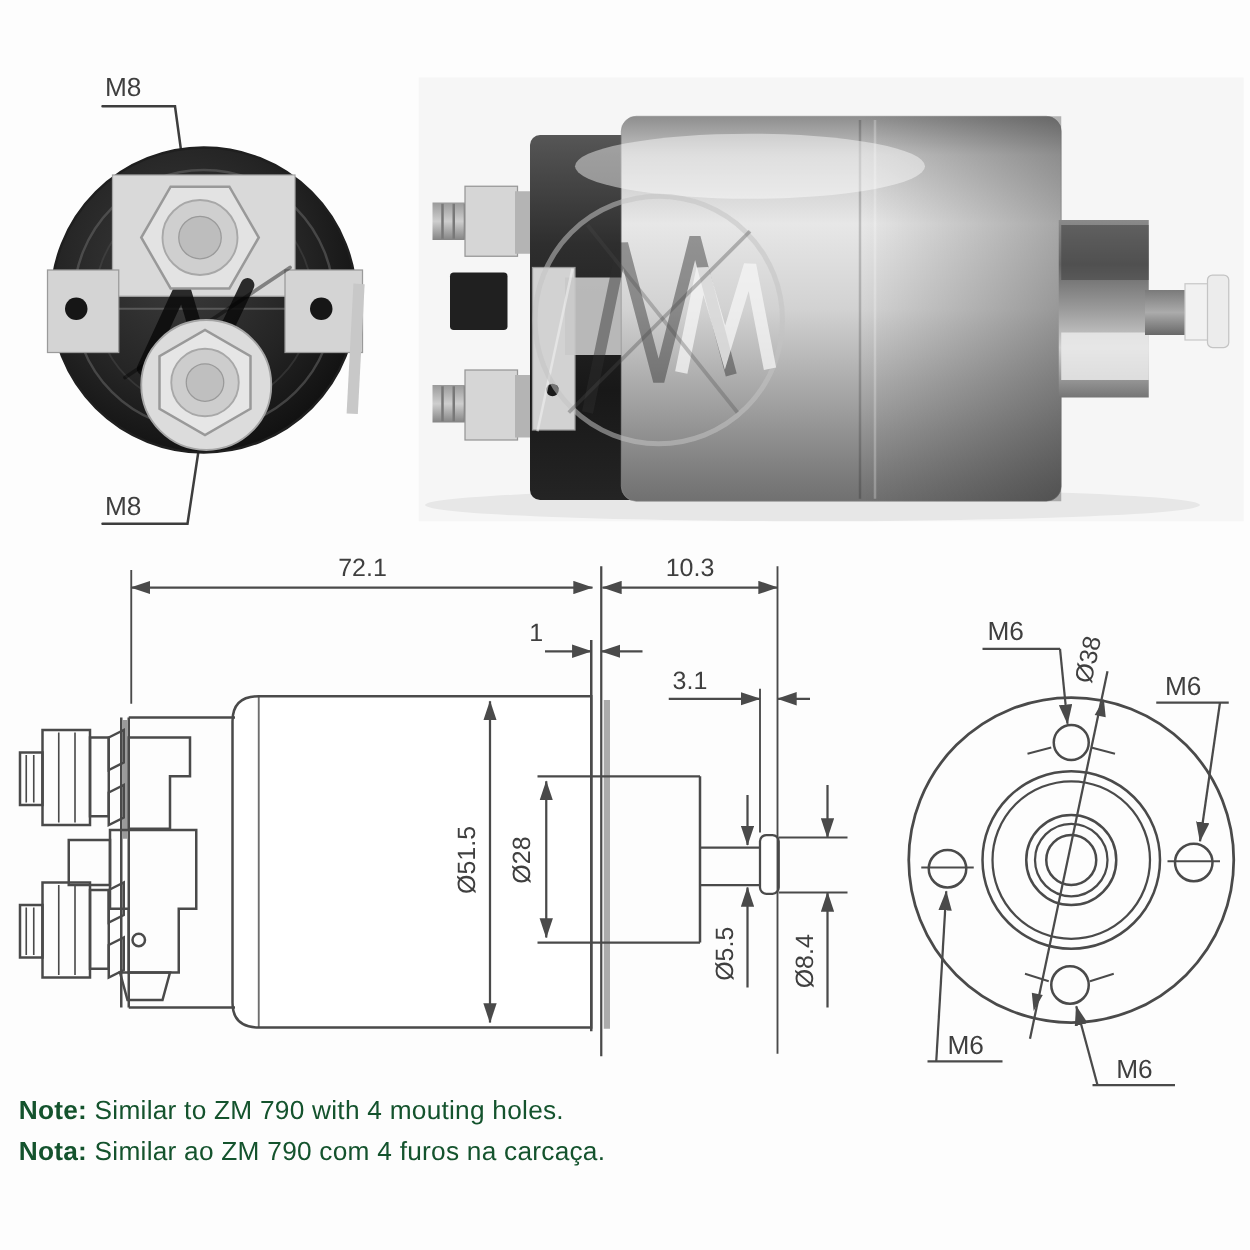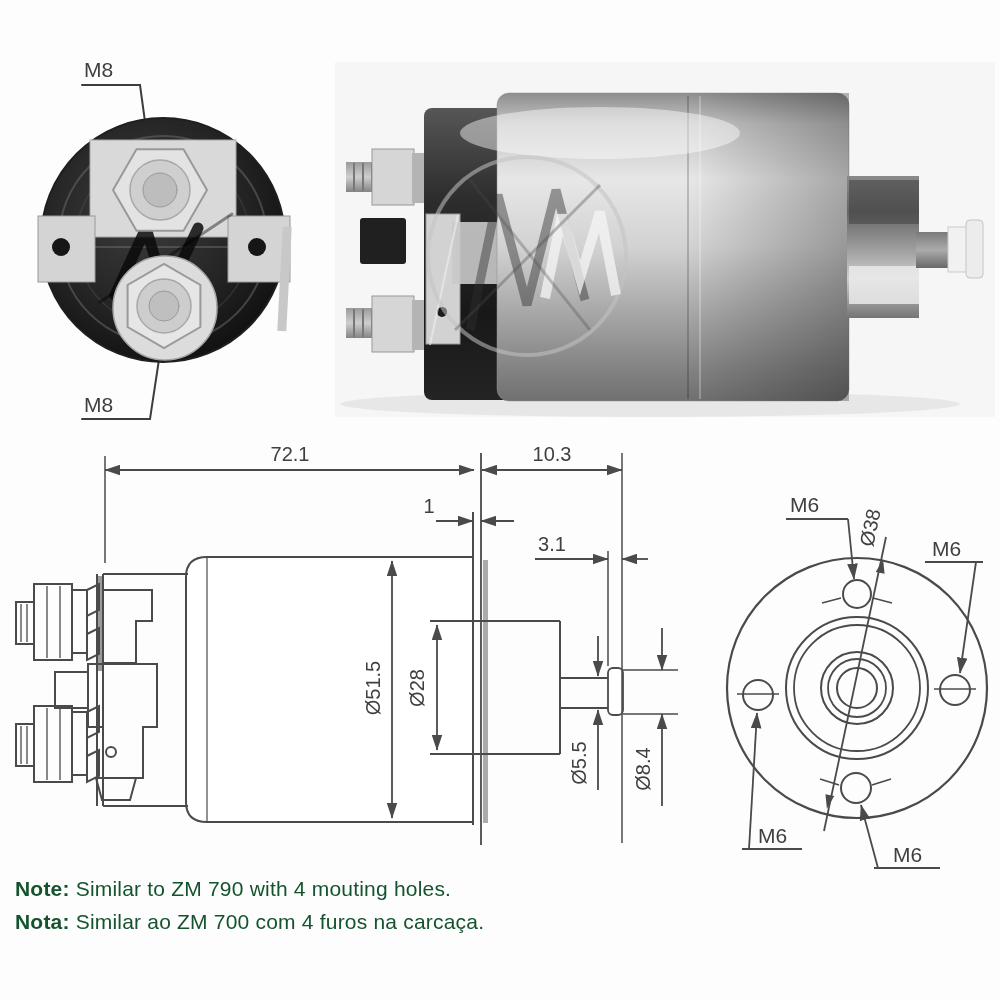--- a/index.html
+++ b/index.html
@@ -271,15 +271,15 @@
       <text class="callout-label" x="758" y="843">M6</text>
       <text class="callout-label" x="893" y="862">M6</text>
       <text class="dim-label" x="877" y="529" text-anchor="middle" transform="rotate(-78 877 529)">Ø38</text>
     </g>
   </g>
 </svg>
 
 
 <div class="notes">
   <div class="note-line"><span class="note-label">Note:</span><span class="note-text">Similar to ZM 790 with 4 mouting holes.</span></div>
-  <div class="note-line"><span class="note-label">Nota:</span><span class="note-text">Similar ao ZM 700 com 4 furos na carcaça.</span></div>
+  <div class="note-line"><span class="note-label">Nota:</span><span class="note-text">Similar ao ZM 790 com 4 furos na carcaça.</span></div>
 </div>
 </div>
 
 </body></html>

